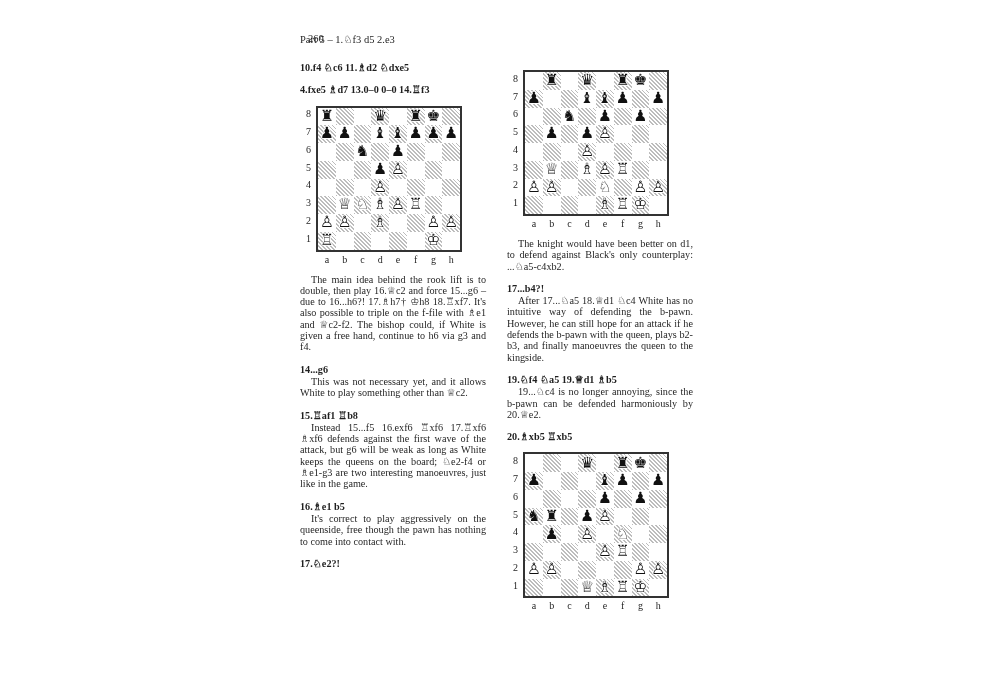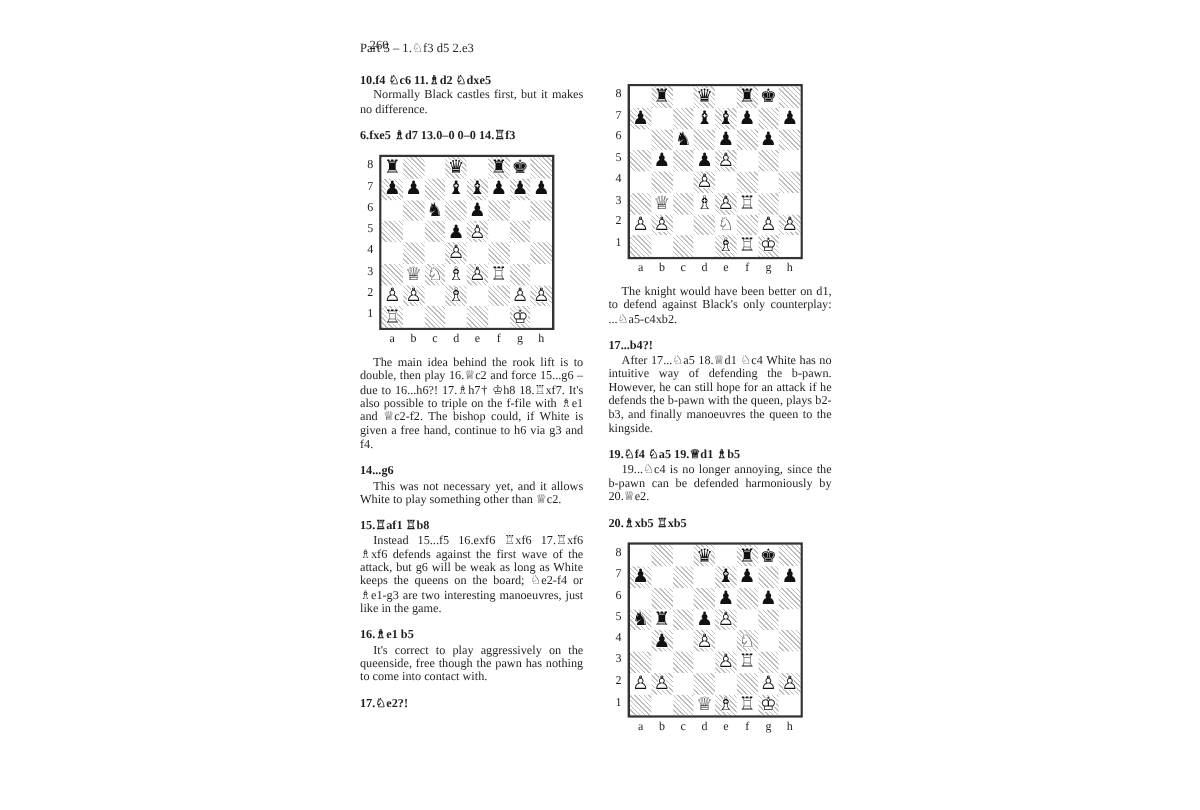--- a/index.html
+++ b/index.html
@@ -44,22 +44,21 @@
 <body>
 
 <div class="page">
   <div class="page-header">
     <span class="page-num">260</span>
     <span class="page-title">Part 5 – 1.♘f3 d5 2.e3</span>
   </div>
   <div class="columns">
     <div class="col" id="col-left">
         <div class="move-heading">10.f4 ♘c6 11.♗d2 ♘dxe5</div>
-        <p class="para">Normally Black castles first, but it makes no difference.</p>
-        <div class="move-heading">6.fxe5 ♗d7 13.0–0 0–0 14.♖f3</div>
+        <div class="move-heading">4.fxe5 ♗d7 13.0–0 0–0 14.♖f3</div>
         <div class="diagram">
           <div class="board-row">
             <div class="ranks">
               <span>8</span>
               <span>7</span>
               <span>6</span>
               <span>5</span>
               <span>4</span>
               <span>3</span>
               <span>2</span>

